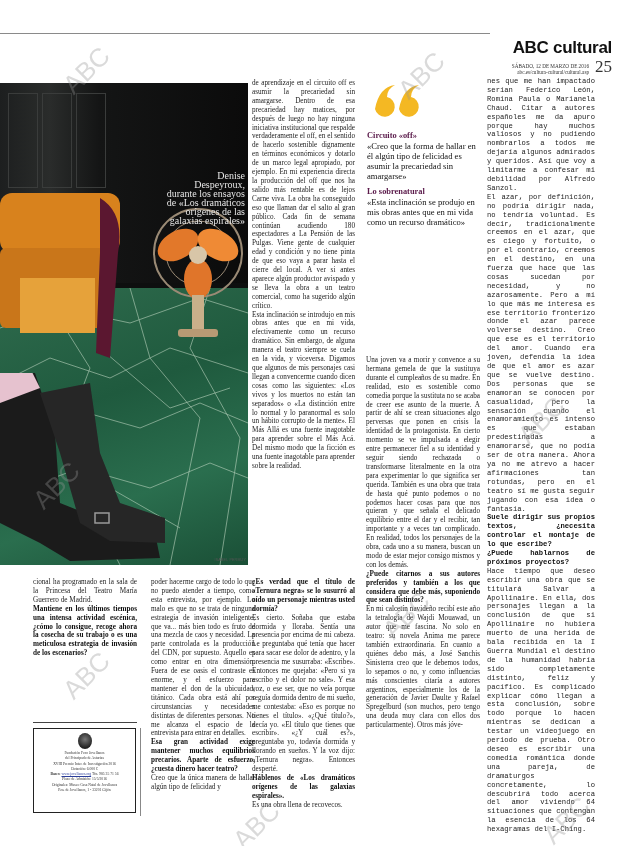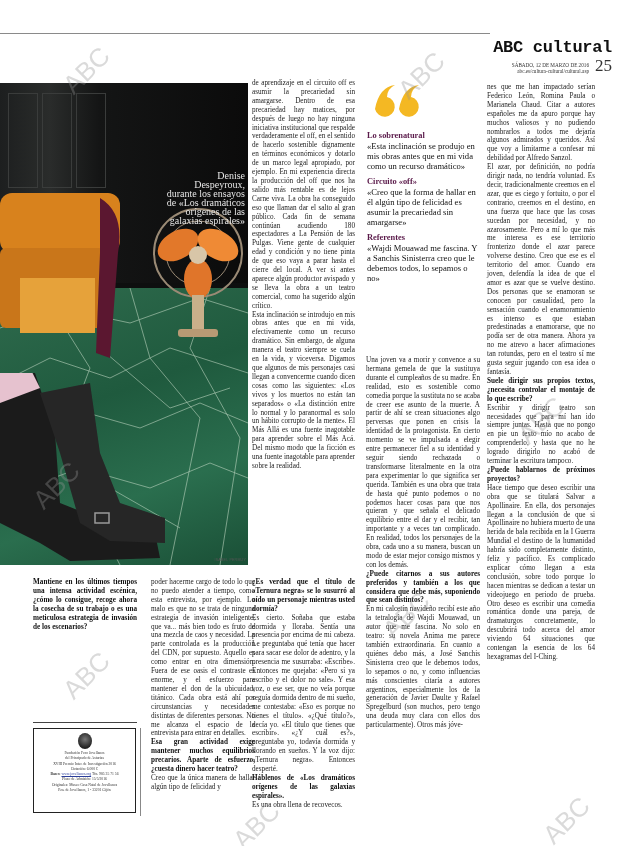--- a/index.html
+++ b/index.html
@@ -1,21 +1,21 @@
 <!DOCTYPE html>
 <html><head>
 <meta charset="utf-8">
 <style>
   * { box-sizing: border-box; margin: 0; padding: 0; }
   html, body { width: 620px; height: 846px; background: #ffffff; overflow: hidden; }
   body { position: relative; font-family: "Liberation Serif", "DejaVu Serif", serif; color: #1a1a1a; }
 
   .top-rule { position: absolute; left: 0; top: 33px; width: 490px; height: 1px; background: #8a8a8a; }
   .masthead { position: absolute; right: 8px; top: 38px; text-align: right; }
-  .masthead .section { font-family: Liberation Mono, monospace; font-weight: bold; font-size: 17px; letter-spacing: -0.3px; color: #111; }
+  .masthead .section { font-family: Liberation Sans, sans-serif; font-weight: bold; font-size: 17px; letter-spacing: -0.3px; color: #111; }
   .masthead .meta { display: flex; align-items: flex-end; justify-content: flex-end; gap: 6px; margin-top: 1px; }
   .masthead .meta .lines { font-size: 5.2px; line-height: 6px; text-align: right; color: #333; }
   .masthead .page { font-size: 17px; line-height: 16px; color: #333; }
 
   .photo { position: absolute; left: 0; top: 83px; width: 248px; height: 482px; overflow: hidden; background: #0e0f0f; }
   .photo .wall { position: absolute; left: 0; top: 0; width: 100%; height: 200px; background: linear-gradient(90deg, #1d1f1f 0%, #2a2c2b 20%, #141515 40%, #0b0b0b 100%); }
   .photo .panel { position: absolute; top: 10px; width: 30px; height: 95px; border: 1px solid #3a3c3b; }
   .photo .floor { position: absolute; left: 0; top: 205px; width: 100%; height: 277px; background: linear-gradient(160deg, #2f6b4d 0%, #1f5a3e 40%, #2a6e4e 70%, #1a4f36 100%); }
   .photo .floor svg { position: absolute; left: 0; top: 0; }
   .photo .sofa { position: absolute; left: 0; top: 110px; width: 125px; height: 170px; }
@@ -26,21 +26,21 @@
 
   .col { position: absolute; font-size: 7.2px; line-height: 8.9px; text-align: justify; color: #222; }
   .col p { margin: 0; }
   .col .q { font-weight: bold; color: #111; }
 
   .c2-top { left: 252px; top: 79px; width: 103px; }
   .c1-bot { left: 33px; top: 578px; width: 104px; }
   .c2-bot { left: 151px; top: 578px; width: 104px; }
   .c2b { left: 252px; top: 578px; width: 103px; }
   .c3 { left: 366px; top: 356px; width: 114px; font-family: Liberation Serif, serif; }
-  .c4 { left: 487px; top: 83px; width: 108px; }
+  .c4 { left: 487px; top: 77px; width: 108px; font-family: Liberation Mono, monospace; }
 
   .pull { position: absolute; left: 367px; top: 83px; width: 112px; }
   .pull .quote-mark { width: 50px; height: 38px; margin-left: 6px; }
   .pull .ph { font-weight: bold; color: #5a1a4a; font-size: 8.4px; line-height: 10px; margin-top: 6px; }
   .pull .pt { font-size: 8.6px; line-height: 10px; color: #111; }
 
   .ad-box { position: absolute; left: 33px; top: 728px; width: 103px; height: 85px; border: 1.2px solid #222; padding: 3px; text-align: center; font-size: 3.7px; line-height: 5.3px; color: #333; }
   .ad-box .medal { width: 14px; height: 16px; margin: 1px auto 2px; border-radius: 50%; background: radial-gradient(circle at 50% 40%, #777 0%, #222 70%); }
   .ad-box a { color: #2a3d9a; text-decoration: underline; }
   .ad-rule { position: absolute; left: 33px; top: 722px; width: 104px; height: 1px; background: #444; }
@@ -115,49 +115,45 @@
   <p>de aprendizaje en el circuito off es asumir la precariedad sin amargarse. Dentro de esa precariedad hay matices, por después de luego no hay ninguna iniciativa institucional que respalde verdaderamente el off, en el sentido de hacerlo sostenible dignamente en términos económicos y dotarlo de un marco legal apropiado, por ejemplo. En mi experiencia directa la producción del off que nos ha salido más rentable es de lejos Carne viva. La obra ha conseguido eso que llaman dar el salto al gran público. Cada fin de semana continúan acudiendo 180 espectadores a La Pensión de las Pulgas. Viene gente de cualquier edad y condición y no tiene pinta de que eso vaya a parar hasta el cierre del local. A ver si antes aparece algún productor avispado y se lleva la obra a un teatro comercial, como ha sugerido algún crítico.</p>
   <p>Esta inclinación se introdujo en mis obras antes que en mi vida, efectivamente como un recurso dramático. Sin embargo, de alguna manera el teatro siempre se cuela en la vida, y viceversa. Digamos que algunos de mis personajes casi llegan a convencerme cuando dicen cosas como las siguientes: «Los vivos y los muertos no están tan separados» o «La distinción entre lo normal y lo paranormal es solo un hábito corrupto de la mente». El Más Allá es una fuente inagotable para aprender sobre el Más Acá. Del mismo modo que la ficción es una fuente inagotable para aprender sobre la realidad.</p>
 </section>
 
 <aside class="pull">
   <svg class="quote-mark" viewBox="0 0 50 38">
     <path d="M2 26 A10 10 0 1 0 14 14 Q14 6 22 2 Q6 4 2 26 Z" fill="#f4b823"></path>
     <path d="M26 26 A10 10 0 1 0 38 14 Q38 6 46 2 Q30 4 26 26 Z" fill="#f4b823"></path>
   </svg>
   <div>
-    <div class="ph">Lo sobrenatural</div>
-    <div class="pt">«Esta inclinación se produjo en mis obras antes que en mi vida como un recurso dramático»</div>
-  </div>
-  <div>
     <div class="ph">Circuito «off»</div>
     <div class="pt">«Creo que la forma de hallar en él algún tipo de felicidad es asumir la precariedad sin amargarse»</div>
   </div>
   <div>
-    <div class="ph">Referentes</div>
-    <div class="pt">«Wajdi Mouawad me fascina. Y a Sanchis Sinisterra creo que le debemos todos, lo sepamos o no»</div>
+    <div class="ph">Lo sobrenatural</div>
+    <div class="pt">«Esta inclinación se produjo en mis obras antes que en mi vida como un recurso dramático»</div>
   </div>
 </aside>
 
 <section class="col c3">
   <p>Una joven va a morir y convence a su hermana gemela de que la sustituya durante el cumpleaños de su madre. En realidad, esto es sostenible como comedia porque la sustituta no se acaba de creer ese asunto de la muerte. A partir de ahí se crean situaciones algo perversas que ponen en crisis la identidad de la protagonista. En cierto momento se ve impulsada a elegir entre permanecer fiel a su identidad y seguir siendo rechazada o transformarse literalmente en la otra para experimentar lo que significa ser querida. También es una obra que trata de hasta qué punto podemos o no podemos hacer cosas para que nos quieran y que señala el delicado equilibrio entre el dar y el recibir, tan importante y a veces tan complicado. En realidad, todos los personajes de la obra, cada uno a su manera, buscan un modo de estar mejor consigo mismos y con los demás.</p>
   <p class="q">¿Puede citarnos a sus autores preferidos y también a los que considera que debe más, suponiendo que sean distintos?</p>
   <p>En mi calcetín navideño recibí este año la tetralogía de Wajdi Mouawad, un autor que me fascina. No solo en teatro: su novela Anima me parece también extraordinaria. En cuanto a quiénes debo más, a José Sanchis Sinisterra creo que le debemos todos, lo sepamos o no, y como influencias más conscientes citaría a autores argentinos, especialmente los de la generación de Javier Daulte y Rafael Spregelburd (son muchos, pero tengo una deuda muy clara con ellos dos particularmente). Otros más jóve-</p>
 </section>
 
 <section class="col c4">
   <p>nes que me han impactado serían Federico León, Romina Paula o Marianela Chaud. Citar a autores españoles me da apuro porque hay muchos valiosos y no pudiendo nombrarlos a todos me dejaría algunos admirados y queridos. Así que voy a limitarme a confesar mi debilidad por Alfredo Sanzol.</p>
   <p>El azar, por definición, no podría dirigir nada, no tendría voluntad. Es decir, tradicionalmente creemos en el azar, que es ciego y fortuito, o por el contrario, creemos en el destino, en una fuerza que hace que las cosas sucedan por necesidad, y no azarosamente. Pero a mí lo que más me interesa es ese territorio fronterizo donde el azar parece volverse destino. Creo que ese es el territorio del amor. Cuando era joven, defendía la idea de que el amor es azar que se vuelve destino. Dos personas que se enamoran se conocen por casualidad, pero la sensación cuando el enamoramiento es intenso es que estaban predestinadas a enamorarse, que no podía ser de otra manera. Ahora ya no me atrevo a hacer afirmaciones tan rotundas, pero en el teatro sí me gusta seguir jugando con esa idea o fantasía.</p>
   <p class="q">Suele dirigir sus propios textos, ¿necesita controlar el montaje de lo que escribe?</p>
-  <p>Escribir y dirigir teatro son necesidades que para mí han ido siempre juntas. Hasta que no pongo en pie un texto mío no acabo de comprenderlo, y hasta que no he logrado dirigirlo no acabó de terminar la escritura tampoco.</p>
   <p class="q">¿Puede hablarnos de próximos proyectos?</p>
   <p>Hace tiempo que deseo escribir una obra que se titulará Salvar a Apollinaire. En ella, dos personajes llegan a la conclusión de que si Apollinaire no hubiera muerto de una herida de bala recibida en la I Guerra Mundial el destino de la humanidad habría sido completamente distinto, feliz y pacífico. Es complicado explicar cómo llegan a esta conclusión, sobre todo porque lo hacen mientras se dedican a testar un videojuego en periodo de prueba. Otro deseo es escribir una comedia romántica donde una pareja, de dramaturgos concretamente, lo descubrirá todo acerca del amor viviendo 64 situaciones que contengan la esencia de los 64 hexagramas del I-Ching.</p>
 </section>
 
 <section class="col c1-bot">
+  <p>cional ha programado en la sala de la Princesa del Teatro María Guerrero de Madrid.</p>
   <p class="q">Mantiene en los últimos tiempos una intensa actividad escénica, ¿cómo lo consigue, recoge ahora la cosecha de su trabajo o es una meticulosa estrategia de invasión de los escenarios?</p>
 </section>
 
 <div class="ad-rule"></div>
 <div class="col-divider"></div>
 
 <div class="ad-box">
   <div class="medal"></div>
   <div>Fundación Foro Jovellanos</div>
   <div>del Principado de Asturias</div>

